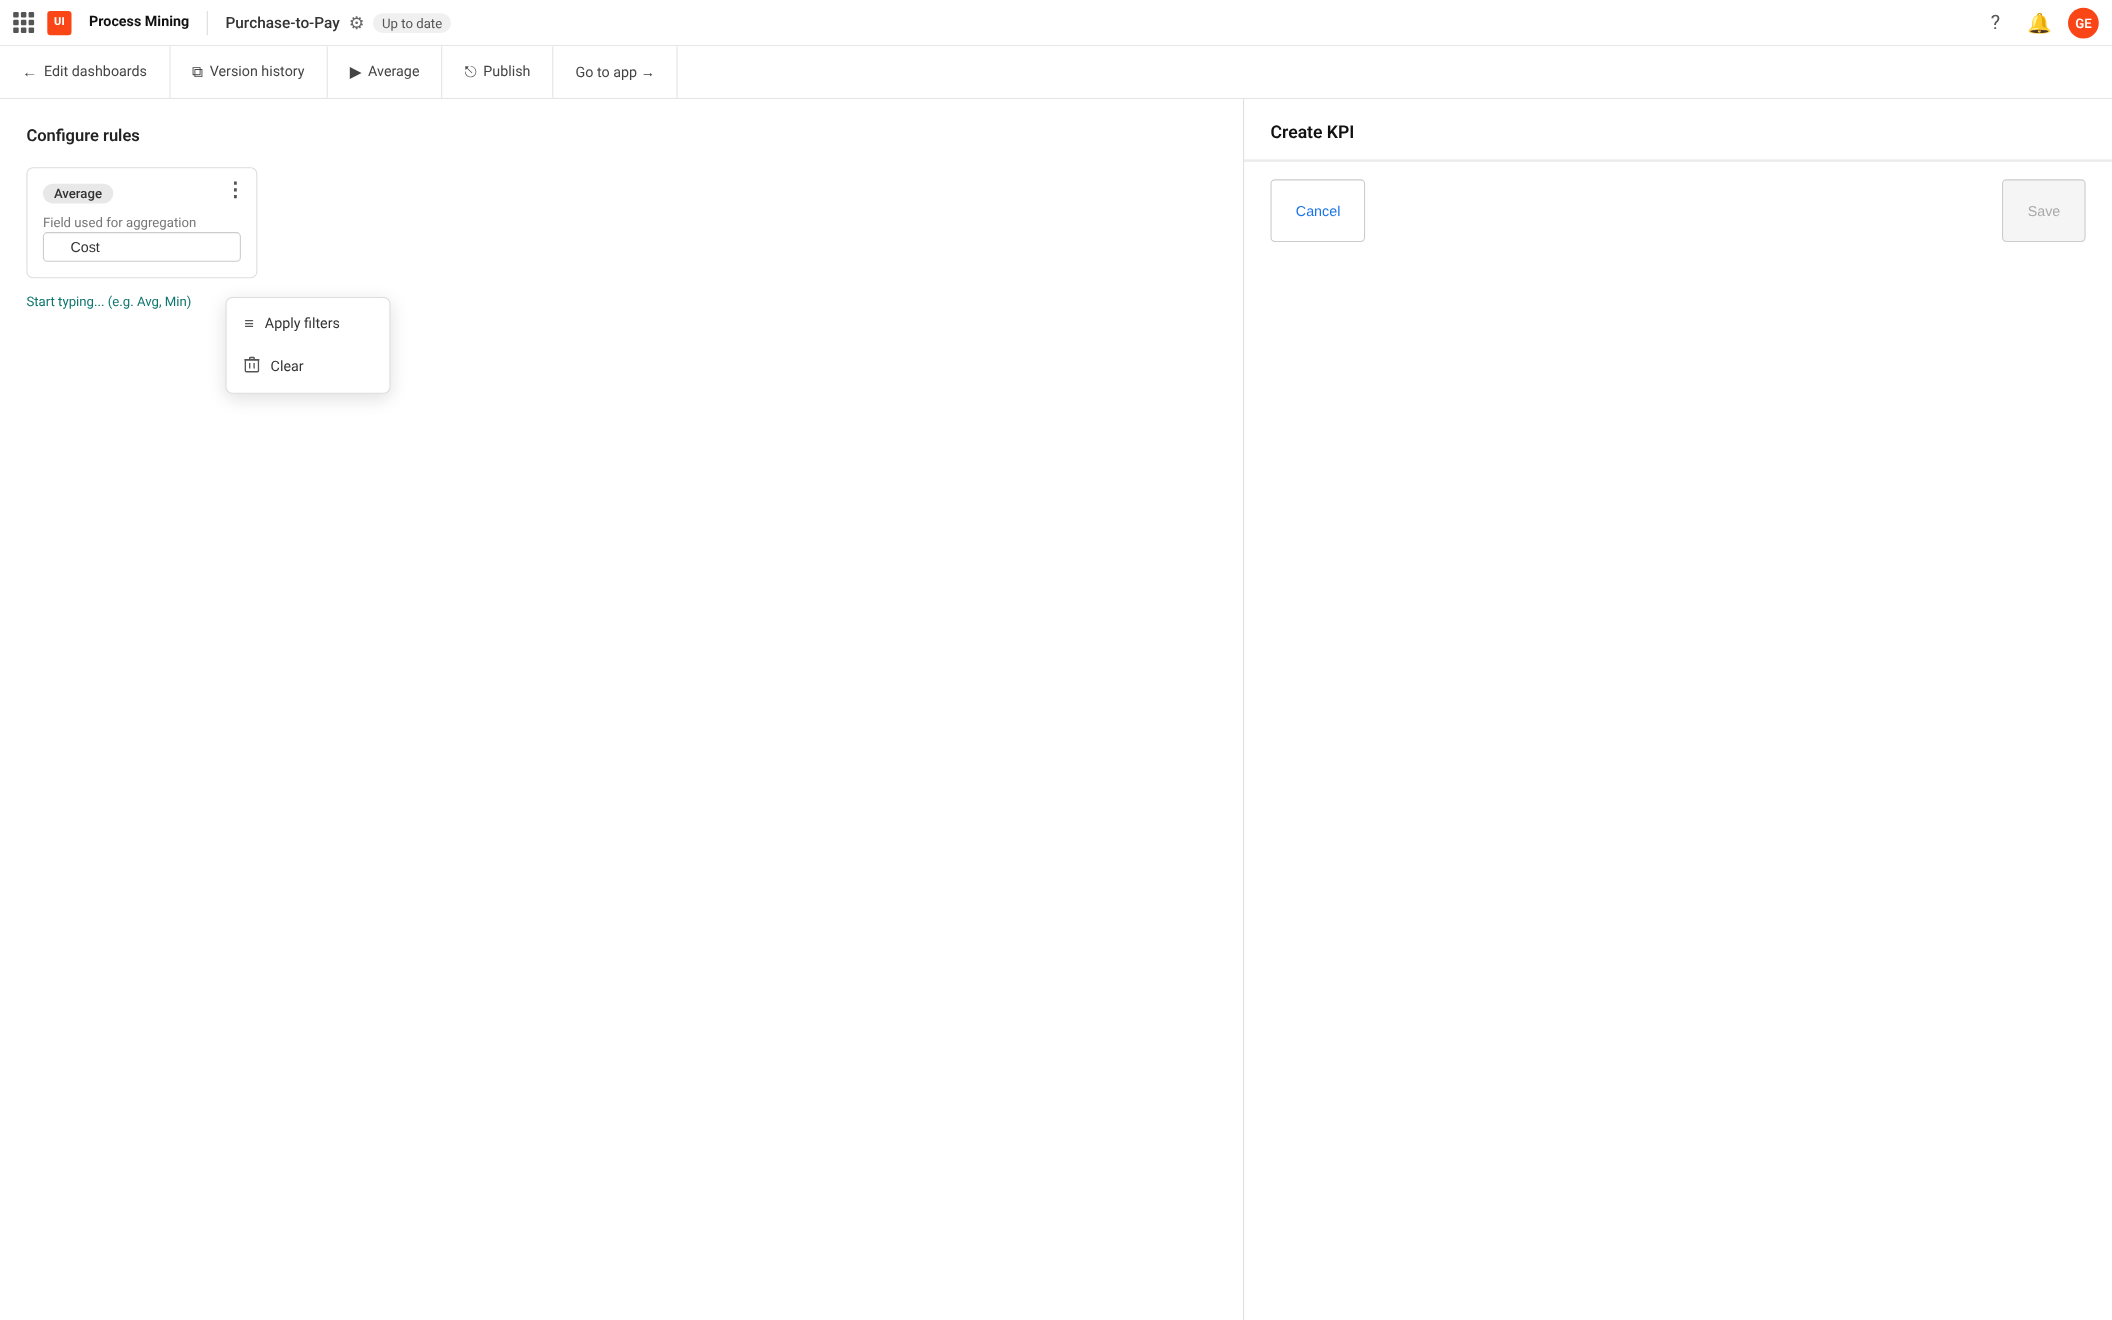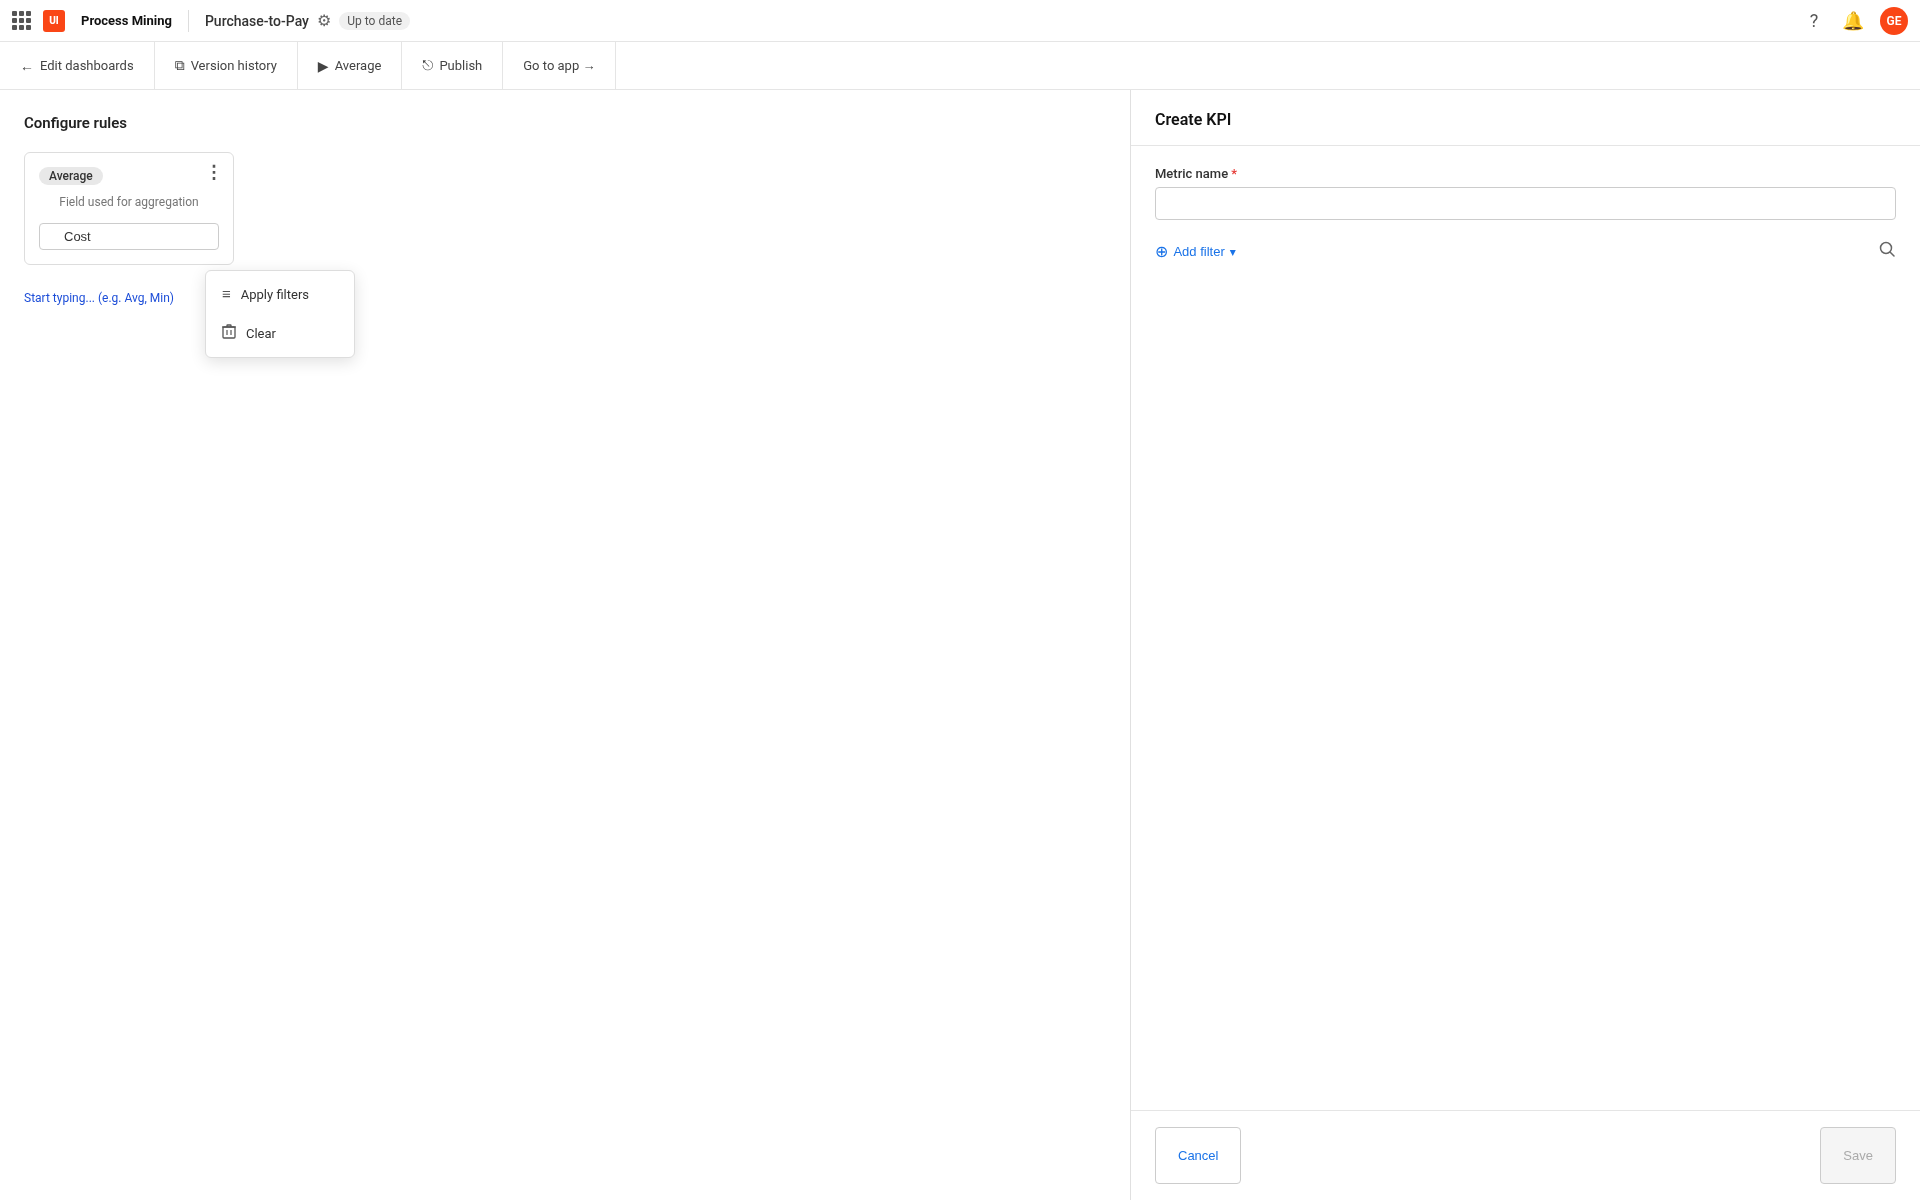--- a/index.html
+++ b/index.html
@@ -54,40 +54,40 @@
     .rule-tag {
       display: inline-block; background: #e8e8e8; border-radius: 12px;
       padding: 2px 10px; font-size: 12px; font-weight: 500; color: #333;
       margin-bottom: 10px;
     }
     .rule-menu-btn {
       position: absolute; top: 10px; right: 10px; background: none; border: none;
       cursor: pointer; color: #555; font-size: 18px; font-weight: 700;
       line-height: 1; display: flex; align-items: center; justify-content: center;
     }
-    .rule-field-label { font-size: 12px; color: #777; margin-bottom: 14px; text-align: center; }
+    .rule-field-label { font-size: 12px; color: #777; margin-bottom: 2px; }
     .rule-field-input {
       border: 1px solid #ccc; border-radius: 4px; padding: 5px 24px;
       font-size: 13px; width: 100%; color: #333; background: #fff;
     }
 
     
     .context-menu {
       position: absolute; top: 180px; left: 205px;
       background: #fff; border: 1px solid #ddd; border-radius: 6px;
       box-shadow: 0 4px 16px rgba(0,0,0,0.12); z-index: 100;
       min-width: 150px; padding: 4px 0;
     }
     .context-menu-item {
       display: flex; align-items: center; gap: 10px;
       padding: 10px 16px; font-size: 13px; color: #333; cursor: pointer;
     }
     .context-menu-icon { font-size: 15px; color: #555; }
 
-    .hint-text { font-size: 12px; color: #1d4ed8; margin-top: 26px; }
+    .hint-text { font-size: 12px; color: #0f766e; margin-top: 14px; }
 
     
     .right-panel {
       width: 790px; border-left: 1px solid #e0e0e0;
       background: #fff; display: flex; flex-direction: column;
     }
     .right-panel-header {
       padding: 20px 24px 16px; border-bottom: 1px solid #e5e5e5;
     }
     .right-panel-title { font-size: 16px; font-weight: 600; color: #111; }
@@ -218,41 +218,18 @@
       </div>
     </div>
 
     <div class="hint-text">Start typing... (e.g. Avg, Min)</div>
   </div>
 
   <div class="right-panel">
     <div class="right-panel-header">
       <div class="right-panel-title">Create KPI</div>
     </div>
-    <div class="right-panel-body">
-      <div class="field-label">
-        <span>Metric name</span>
-        <span class="required-star">*</span>
-      </div>
-      <input class="metric-input" type="text" placeholder="" style="">
-
-      <div class="filter-section">
-        <div class="filter-row">
-          <button class="add-filter-btn">
-            <span style="font-size:16px;font-weight:300;">⊕</span>
-            <span>Add filter</span>
-            <span style="font-size:12px;">▾</span>
-          </button>
-          <button class="search-icon-btn">
-            <svg width="18" height="18" viewBox="0 0 18 18" fill="none" xmlns="http://www.w3.org/2000/svg">
-              <circle cx="8" cy="8" r="5.5" stroke="#666" stroke-width="1.5" fill="none"></circle>
-              <line x1="12.5" y1="12.5" x2="16" y2="16" stroke="#666" stroke-width="1.5" stroke-linecap="round"></line>
-            </svg>
-          </button>
-        </div>
-      </div>
-    </div>
     <div class="right-panel-footer">
       <button class="btn-cancel">Cancel</button>
       <button class="btn-save">Save</button>
     </div>
   </div>
 </div>
 
 </body></html>

